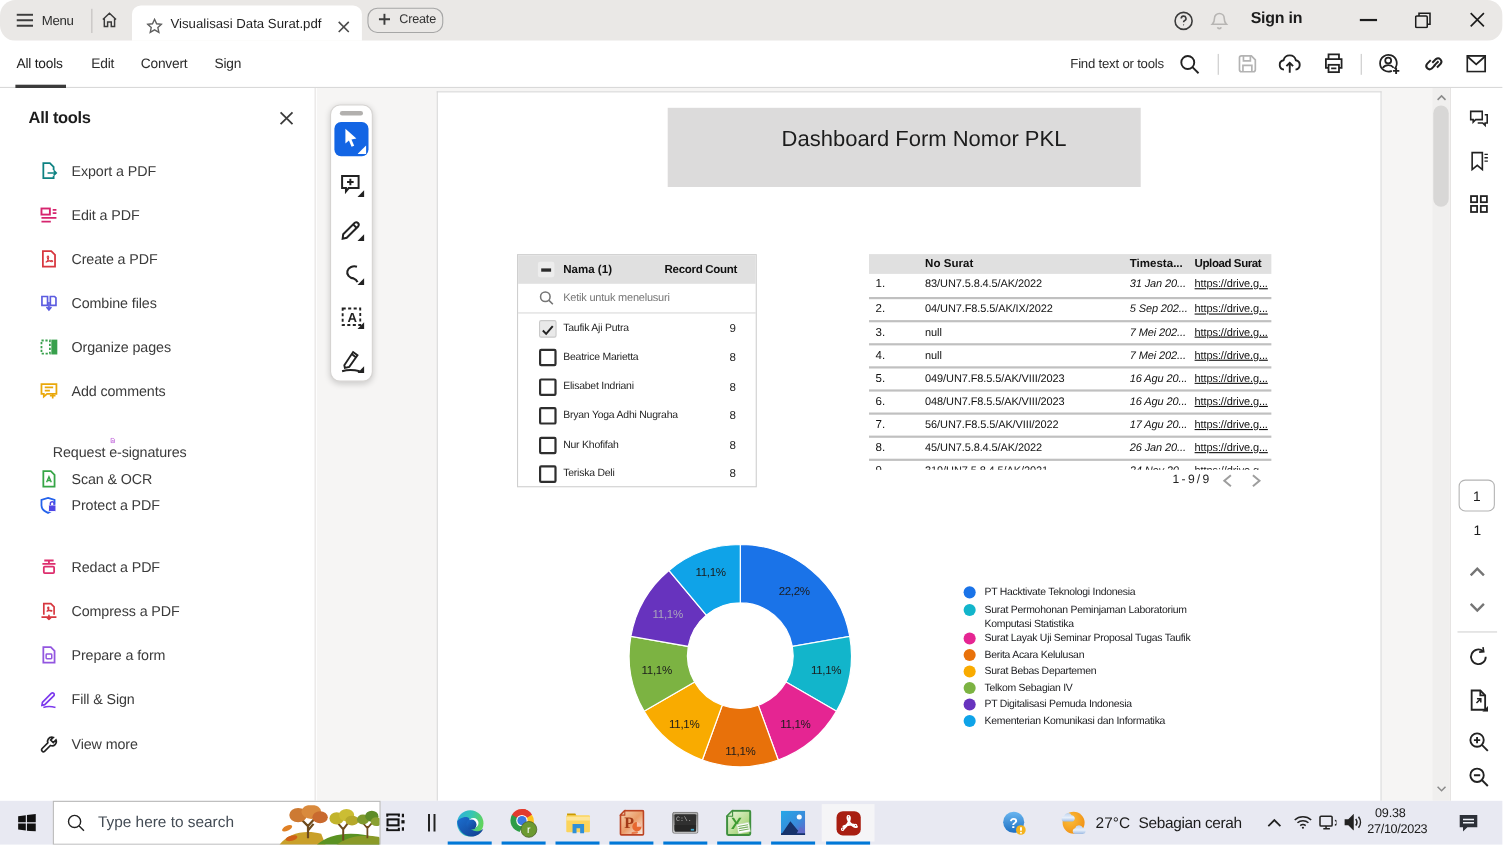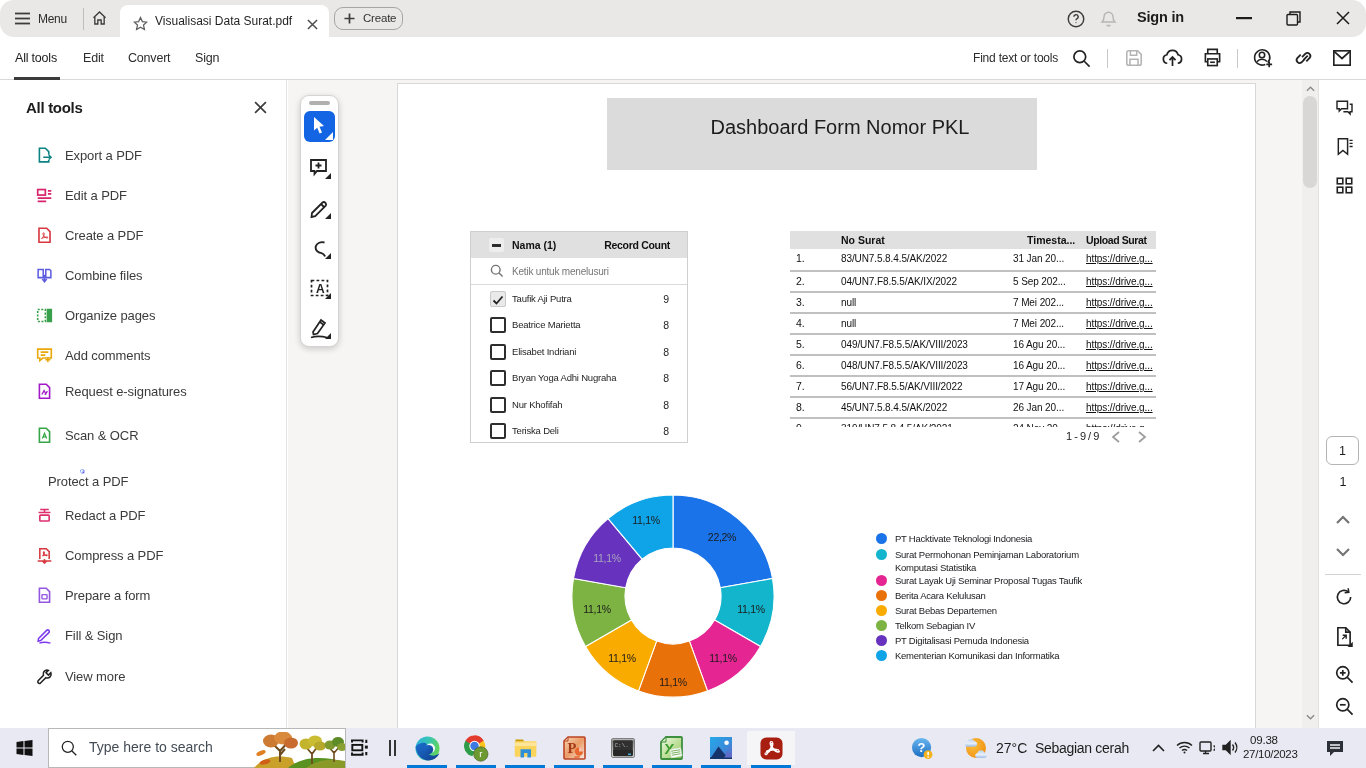--- a/index.html
+++ b/index.html
@@ -42,21 +42,21 @@
   .fcount { position:absolute; right:18px; top:0; height:26px; line-height:26px; font-size:10.5px; color:#1f1f1f; }
 
   
   #tablew { position:absolute; left:790px; top:231px; width:366px; height:196px; overflow:hidden; background:#fff; }
   .trow { position:absolute; left:0; width:366px; height:21px; border-top:2px solid #c0c0c0; }
   
   
   
   .tc1 { position:absolute; left:6px; top:0; line-height:19px; font-size:10.5px; color:#111; }
   .tc2 { position:absolute; left:51px; top:0; line-height:19px; font-size:10px; letter-spacing:-0.1px; color:#111; white-space:nowrap; }
-  .tc3 { position:absolute; left:223px; top:0; line-height:19px; font-size:10px; letter-spacing:-0.1px; color:#111; white-space:nowrap; }
+  .tc3 { position:absolute; left:237px; top:0; line-height:19px; font-size:10px; letter-spacing:-0.1px; color:#111; white-space:nowrap;font-style:italic; }
   .tc4 { position:absolute; left:296px; top:0; line-height:19px; font-size:10px; letter-spacing:-0.1px; color:#111; text-decoration:underline; white-space:nowrap; }
 
   
   .leg { position:absolute; display:flex; }
   .dot { width:11px; height:11px; border-radius:50%; flex:none; margin-top:0px; }
   .leg span { margin-left:8px; font-size:9.5px; letter-spacing:-0.25px; color:#202124; line-height:12.5px; }
 
   
   #rightrail { position:absolute; right:0; top:80px; width:48px; height:648px; background:#fff; border-left:1px solid #e4e2e0; }
   #vscroll { position:absolute; left:1302px; top:80px; width:16px; height:648px; background:#f0efee; }
@@ -201,35 +201,35 @@
       <span>Organize pages</span>
     </div>
   <div class="tool" style="top:265px;">
       <svg viewBox="0 0 20 20" fill="none" stroke="#e9a80b" stroke-width="1.9">
         <path d="M2 2.5 H18 V13 H8 L4.5 16 V13 H2 Z"></path>
         <path d="M5.5 6 H14.5 M5.5 9.5 H11"></path>
         <path d="M14 12 V18 M11 15 H17" stroke-width="1.8"></path>
       </svg>
       <span>Add comments</span>
     </div>
-  <div class="tool" style="top:301px;">
+  <div class="tool" style="top:318px;flex-direction:column;">
       <svg viewBox="0 0 20 20" fill="none" stroke="#a219c9" stroke-width="1.9">
         <path d="M4 18 H16 V5.5 L12 1.5 H4 Z"></path>
         <path d="M7 13.5 L9.5 9 L12 13.5 M13.5 9.5 L10.5 14" stroke-width="1.5"></path>
       </svg>
       <span>Request e-signatures</span>
     </div>
   <div class="tool" style="top:345px;">
       <svg viewBox="0 0 20 20" fill="none" stroke="#36a546" stroke-width="1.9">
         <path d="M4 18 H16 V5.5 L12 1.5 H4 Z"></path>
         <path d="M7.5 13.5 L10 7.5 L12.5 13.5 M8.5 11.5 H11.5" stroke-width="1.5"></path>
       </svg>
       <span>Scan &amp; OCR</span>
     </div>
-  <div class="tool" style="top:389px;flex-direction:column;">
+  <div class="tool" style="top:369px;">
       <svg viewBox="0 0 20 20" fill="none">
         <path d="M9 2 L16 4 V10 c0 4 -3.5 6.5 -7 8 c-3.5 -1.5 -7 -4 -7 -8 V4 Z" stroke="#2563eb" stroke-width="1.9"></path>
         <rect x="9.5" y="9.5" width="8" height="7" rx="1" fill="#4f46e5" stroke="#fff" stroke-width="1"></rect>
         <path d="M11.5 9.5 V8 a2 2 0 0 1 4 0 V9.5" stroke="#4f46e5" stroke-width="1.6" fill="none"></path>
       </svg>
       <span>Protect a PDF</span>
     </div>
   <div class="tool" style="top:425px;">
       <svg viewBox="0 0 20 20" fill="none" stroke="#dd2e6e" stroke-width="1.9">
         <path d="M3 6.5 H17 M10 6.5 V3 M5 3 H15"></path>

